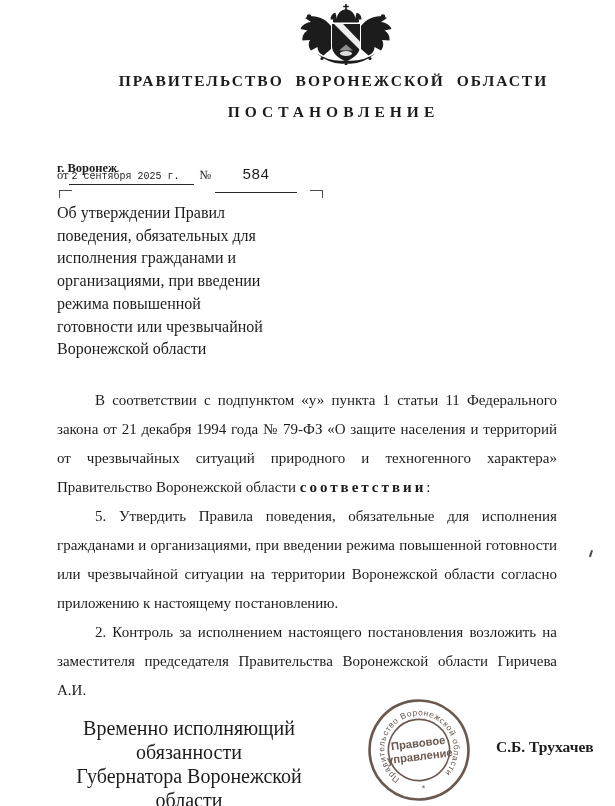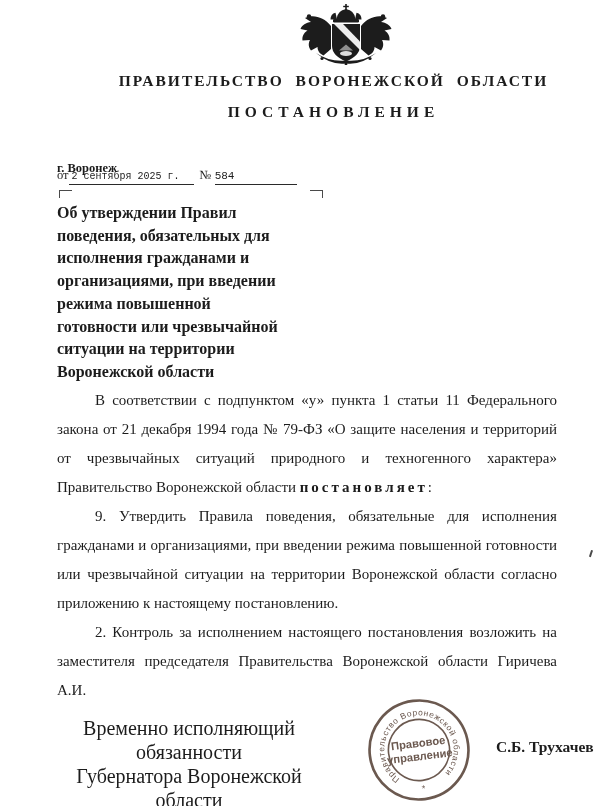--- a/index.html
+++ b/index.html
@@ -36,37 +36,37 @@
     font-family:"Liberation Mono", "DejaVu Sans Mono", monospace;
     font-size:10px;
     border-bottom:1px solid #2a2a2a;
     padding:0 14px 2px 3px;
     margin-top:36px;
   }
   .num-label { margin-left:6px; }
   .num-val {
     display:inline-block;
     font-family:"Liberation Mono", "DejaVu Sans Mono", monospace;
-    font-size:11px;
+    font-size:15px;
     border-bottom:1px solid #2a2a2a;
-    width:82px; 
-    padding-bottom:2px;
+    width:82px; text-align:center;
+    padding-bottom:8px;
   }
 
   .place { position:absolute; top:161px; left:57px; font-size:12.5px;font-weight:bold; }
 
   .crop-mark {
     position:absolute; top:190px; width:12px; height:7px;
   }
   .crop-mark.left  { left:59px;  border-top:1.6px solid #4a4a4a; border-left:1.6px solid #4a4a4a; }
   .crop-mark.right { left:310px; border-top:1.6px solid #4a4a4a; border-right:1.6px solid #4a4a4a; }
 
   .subject {
     position:absolute; top:202px; left:57px; width:292px;
-    font-weight:bold; font-size:16px; line-height:22.7px;
+    font-weight:normal; font-size:16px; line-height:22.7px;
   }
 
   .body-text {
     position:absolute; top:386px; left:57px; width:500px;
     font-size:15px; line-height:29px;
     text-align:justify;
   }
   .body-text p { margin:0; text-indent:38px; }
   .postanovlyaet { font-weight:bold; letter-spacing:3px; }
 
@@ -134,27 +134,26 @@
   <div class="crop-mark left"></div>
   <div class="crop-mark right"></div>
 
   <div class="subject">
     <div>Об утверждении Правил</div>
     <div>поведения, обязательных для</div>
     <div>исполнения гражданами и</div>
     <div>организациями, при введении</div>
     <div>режима повышенной</div>
     <div>готовности или чрезвычайной</div>
-    <div>ситуации на территории</div>
     <div>Воронежской области</div>
   </div>
 
   <div class="body-text">
-    <p><span>В соответствии с подпунктом «у» пункта 1 статьи 11 Федерального закона от 21 декабря 1994 года № 79-ФЗ «О защите населения и территорий от чрезвычайных ситуаций природного и техногенного характера» Правительство Воронежской области </span><span class="postanovlyaet">постановляет</span><span>:</span></p>
-    <p>9. Утвердить Правила поведения, обязательные для исполнения гражданами и организациями, при введении режима повышенной готовности или чрезвычайной ситуации на территории Воронежской области согласно приложению к настоящему постановлению.</p>
+    <p><span>В соответствии с подпунктом «у» пункта 1 статьи 11 Федерального закона от 21 декабря 1994 года № 79-ФЗ «О защите населения и территорий от чрезвычайных ситуаций природного и техногенного характера» Правительство Воронежской области </span><span class="postanovlyaet">соответствии</span><span>:</span></p>
+    <p>5. Утвердить Правила поведения, обязательные для исполнения гражданами и организациями, при введении режима повышенной готовности или чрезвычайной ситуации на территории Воронежской области согласно приложению к настоящему постановлению.</p>
     <p>2. Контроль за исполнением настоящего постановления возложить на заместителя председателя Правительства Воронежской области Гиричева А.И.</p>
   </div>
 
   <div class="scan-artifact"></div>
 
   <div class="sig-position">
     <div>Временно исполняющий обязанности</div>
     <div>Губернатора Воронежской области</div>
   </div>
 

